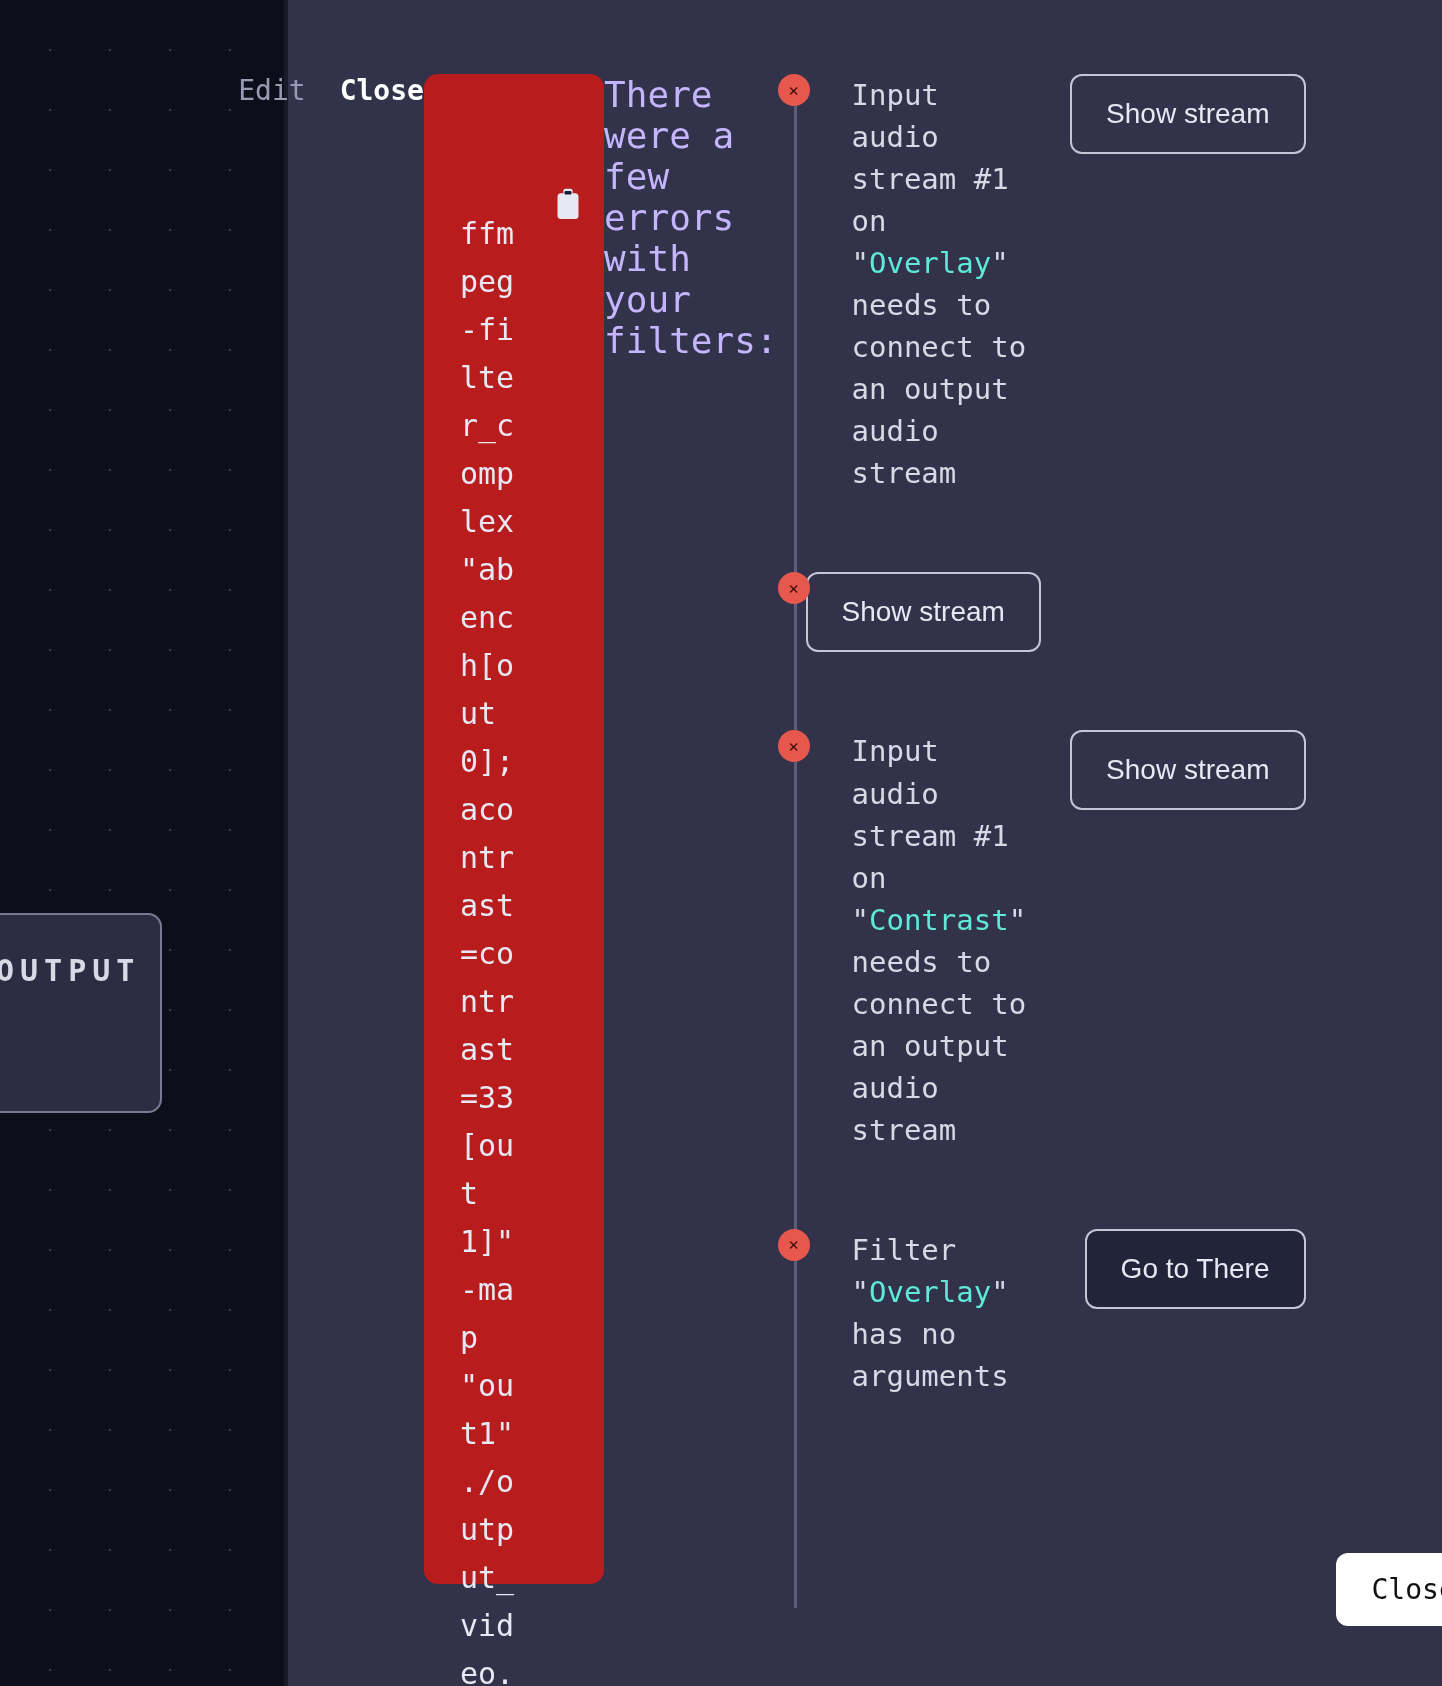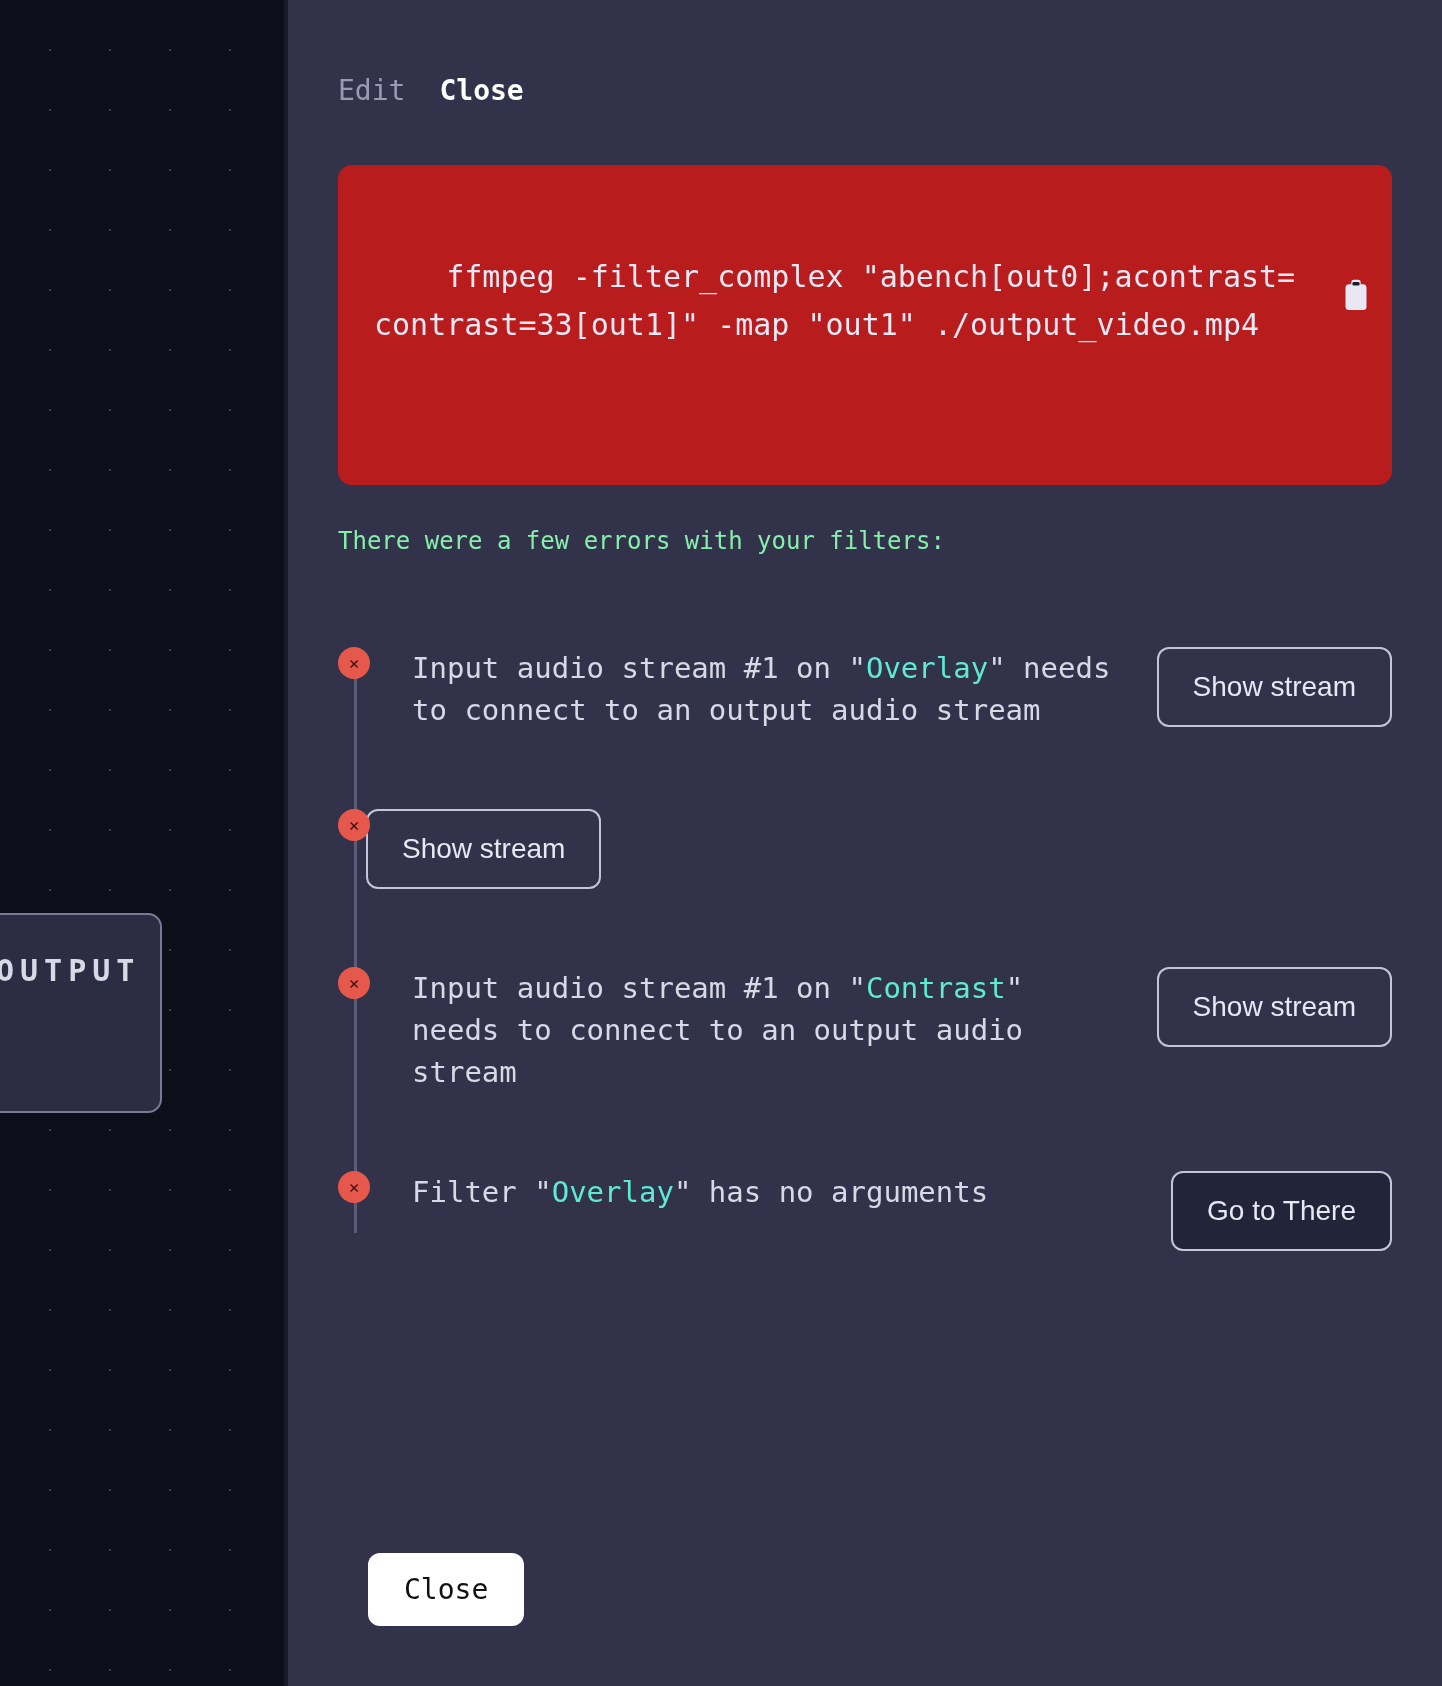--- a/index.html
+++ b/index.html
@@ -43,21 +43,22 @@
   .panel {
     position: absolute;
     top: 0;
     left: 284px;
     right: 0;
     bottom: 0;
     background: #32324a;
     border-left: 4px solid #1a1a2a;
     padding: 74px 50px 60px 50px;
     display: flex;
-    flex-direction: column;
+    flex-direction: row;
+    justify-content: center;
   }
 
   .tabs {
     display: flex;
     gap: 34px;
     font-size: 28px;
     margin-bottom: 58px;
   }
   .tab { cursor: pointer; color: #9a9ab5; }
   .tab.active { color: #ffffff; font-weight: 700; }
@@ -78,22 +79,22 @@
     position: absolute;
     top: 18px;
     right: 22px;
     width: 28px;
     height: 34px;
     cursor: pointer;
   }
   .copy-btn svg { width: 100%; height: 100%; }
 
   .errors-heading {
-    font-size: 24px;
-    color: #86efac;
+    font-size: 36px;
+    color: #c4b5fd;
     margin-bottom: 92px;
   }
 
   .error-list {
     position: relative;
     padding-left: 28px;
   }
   .error-line {
     position: absolute;
     left: 16px;

